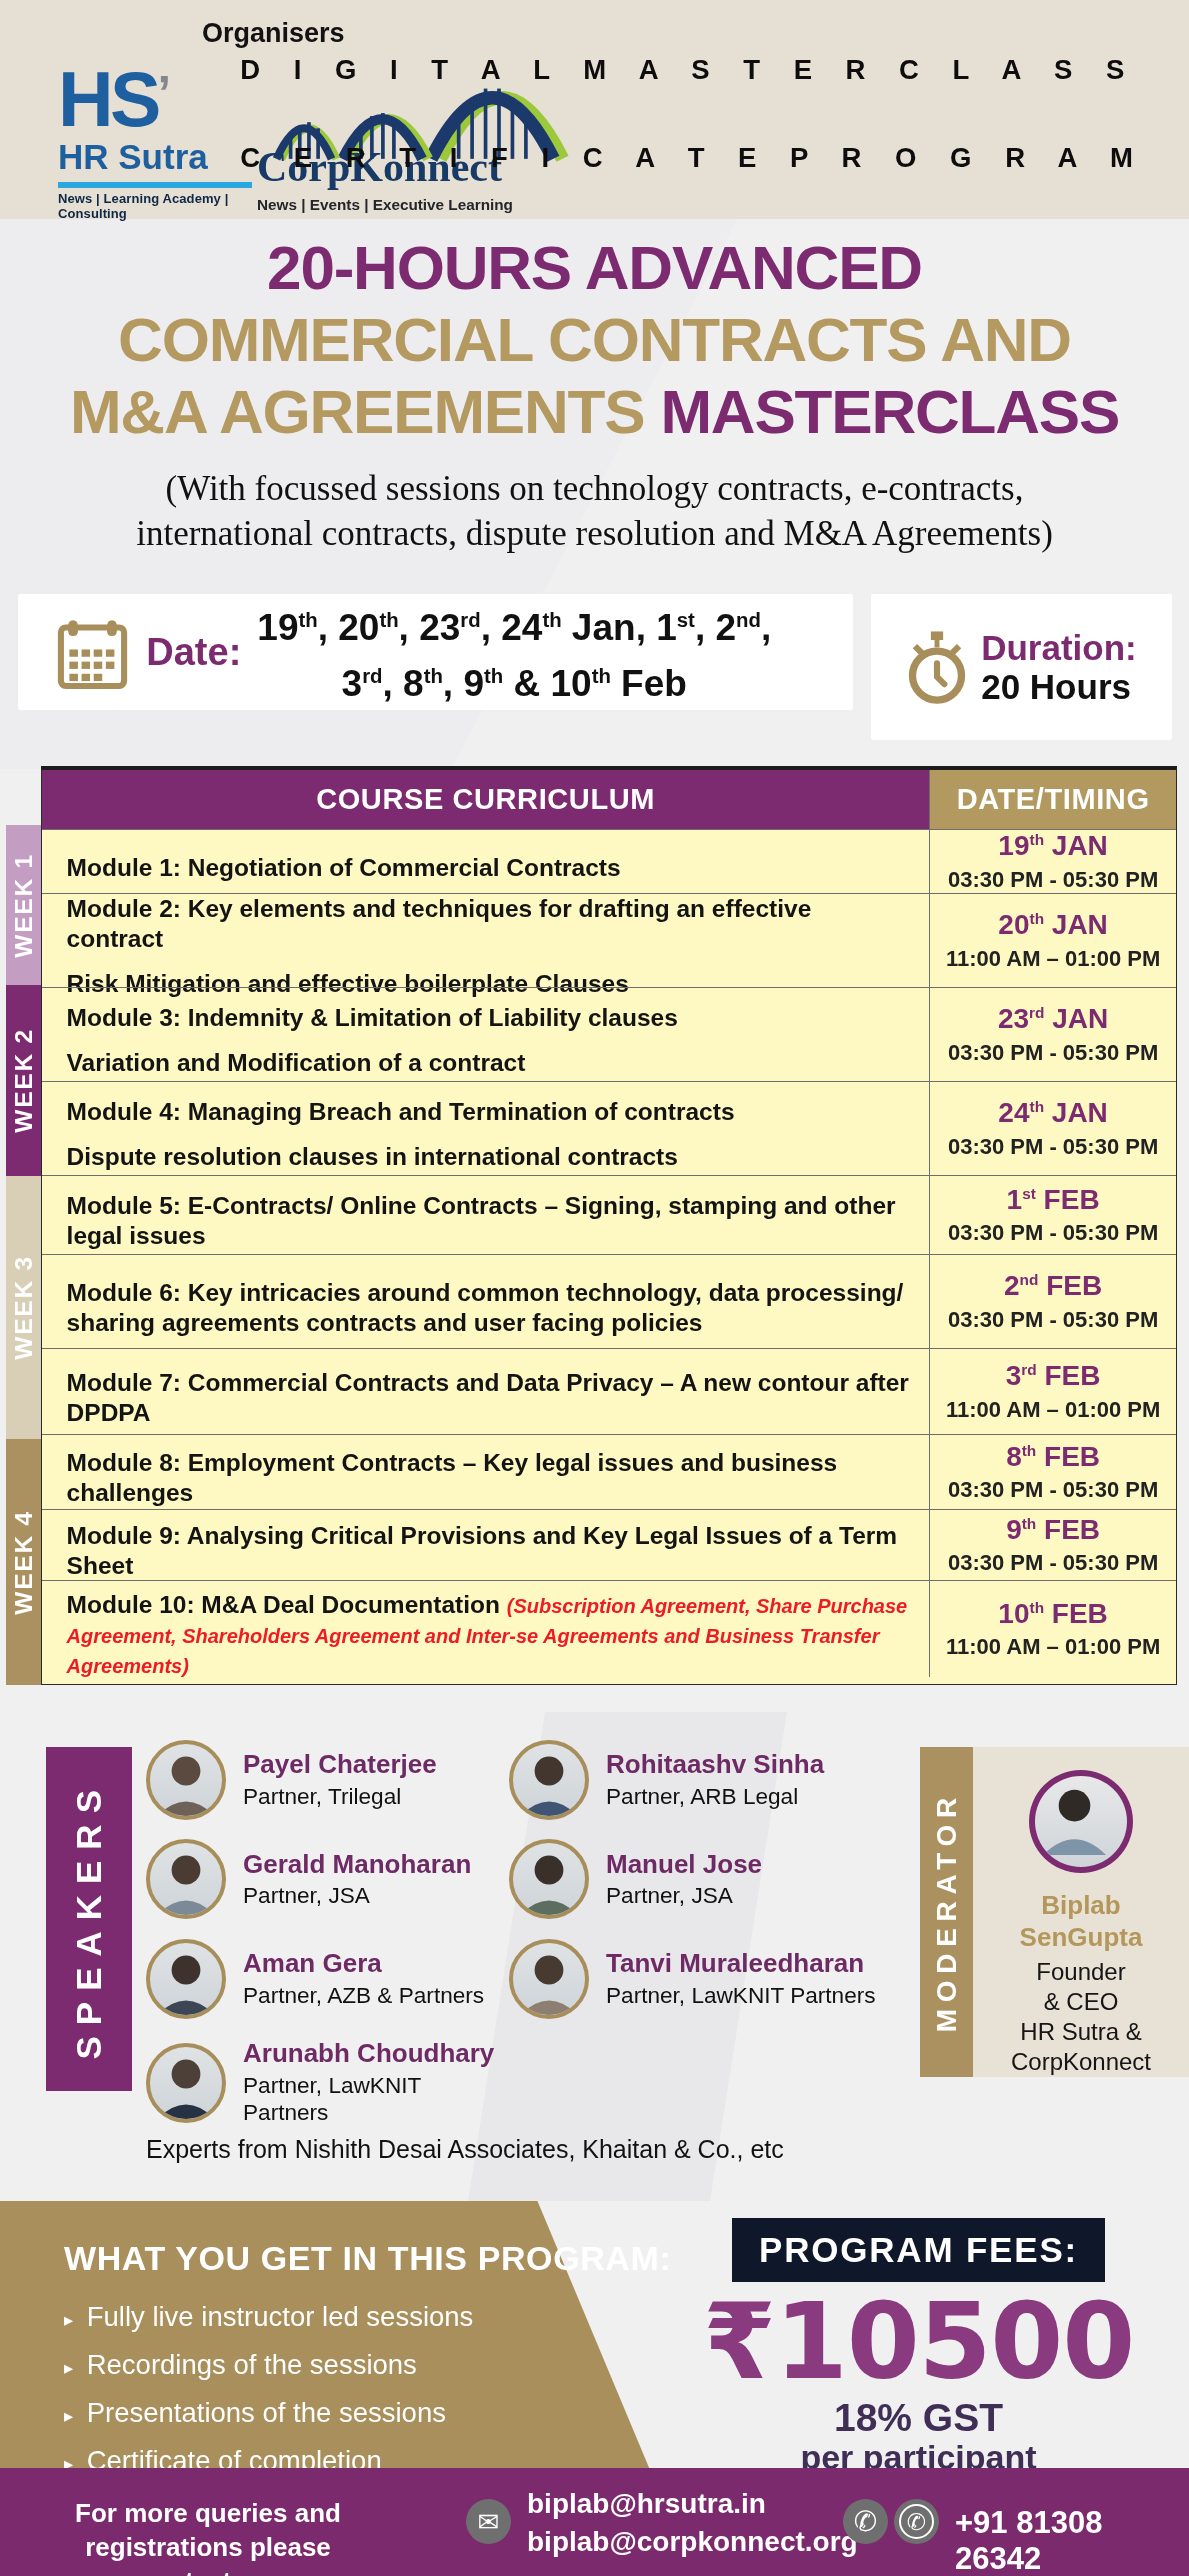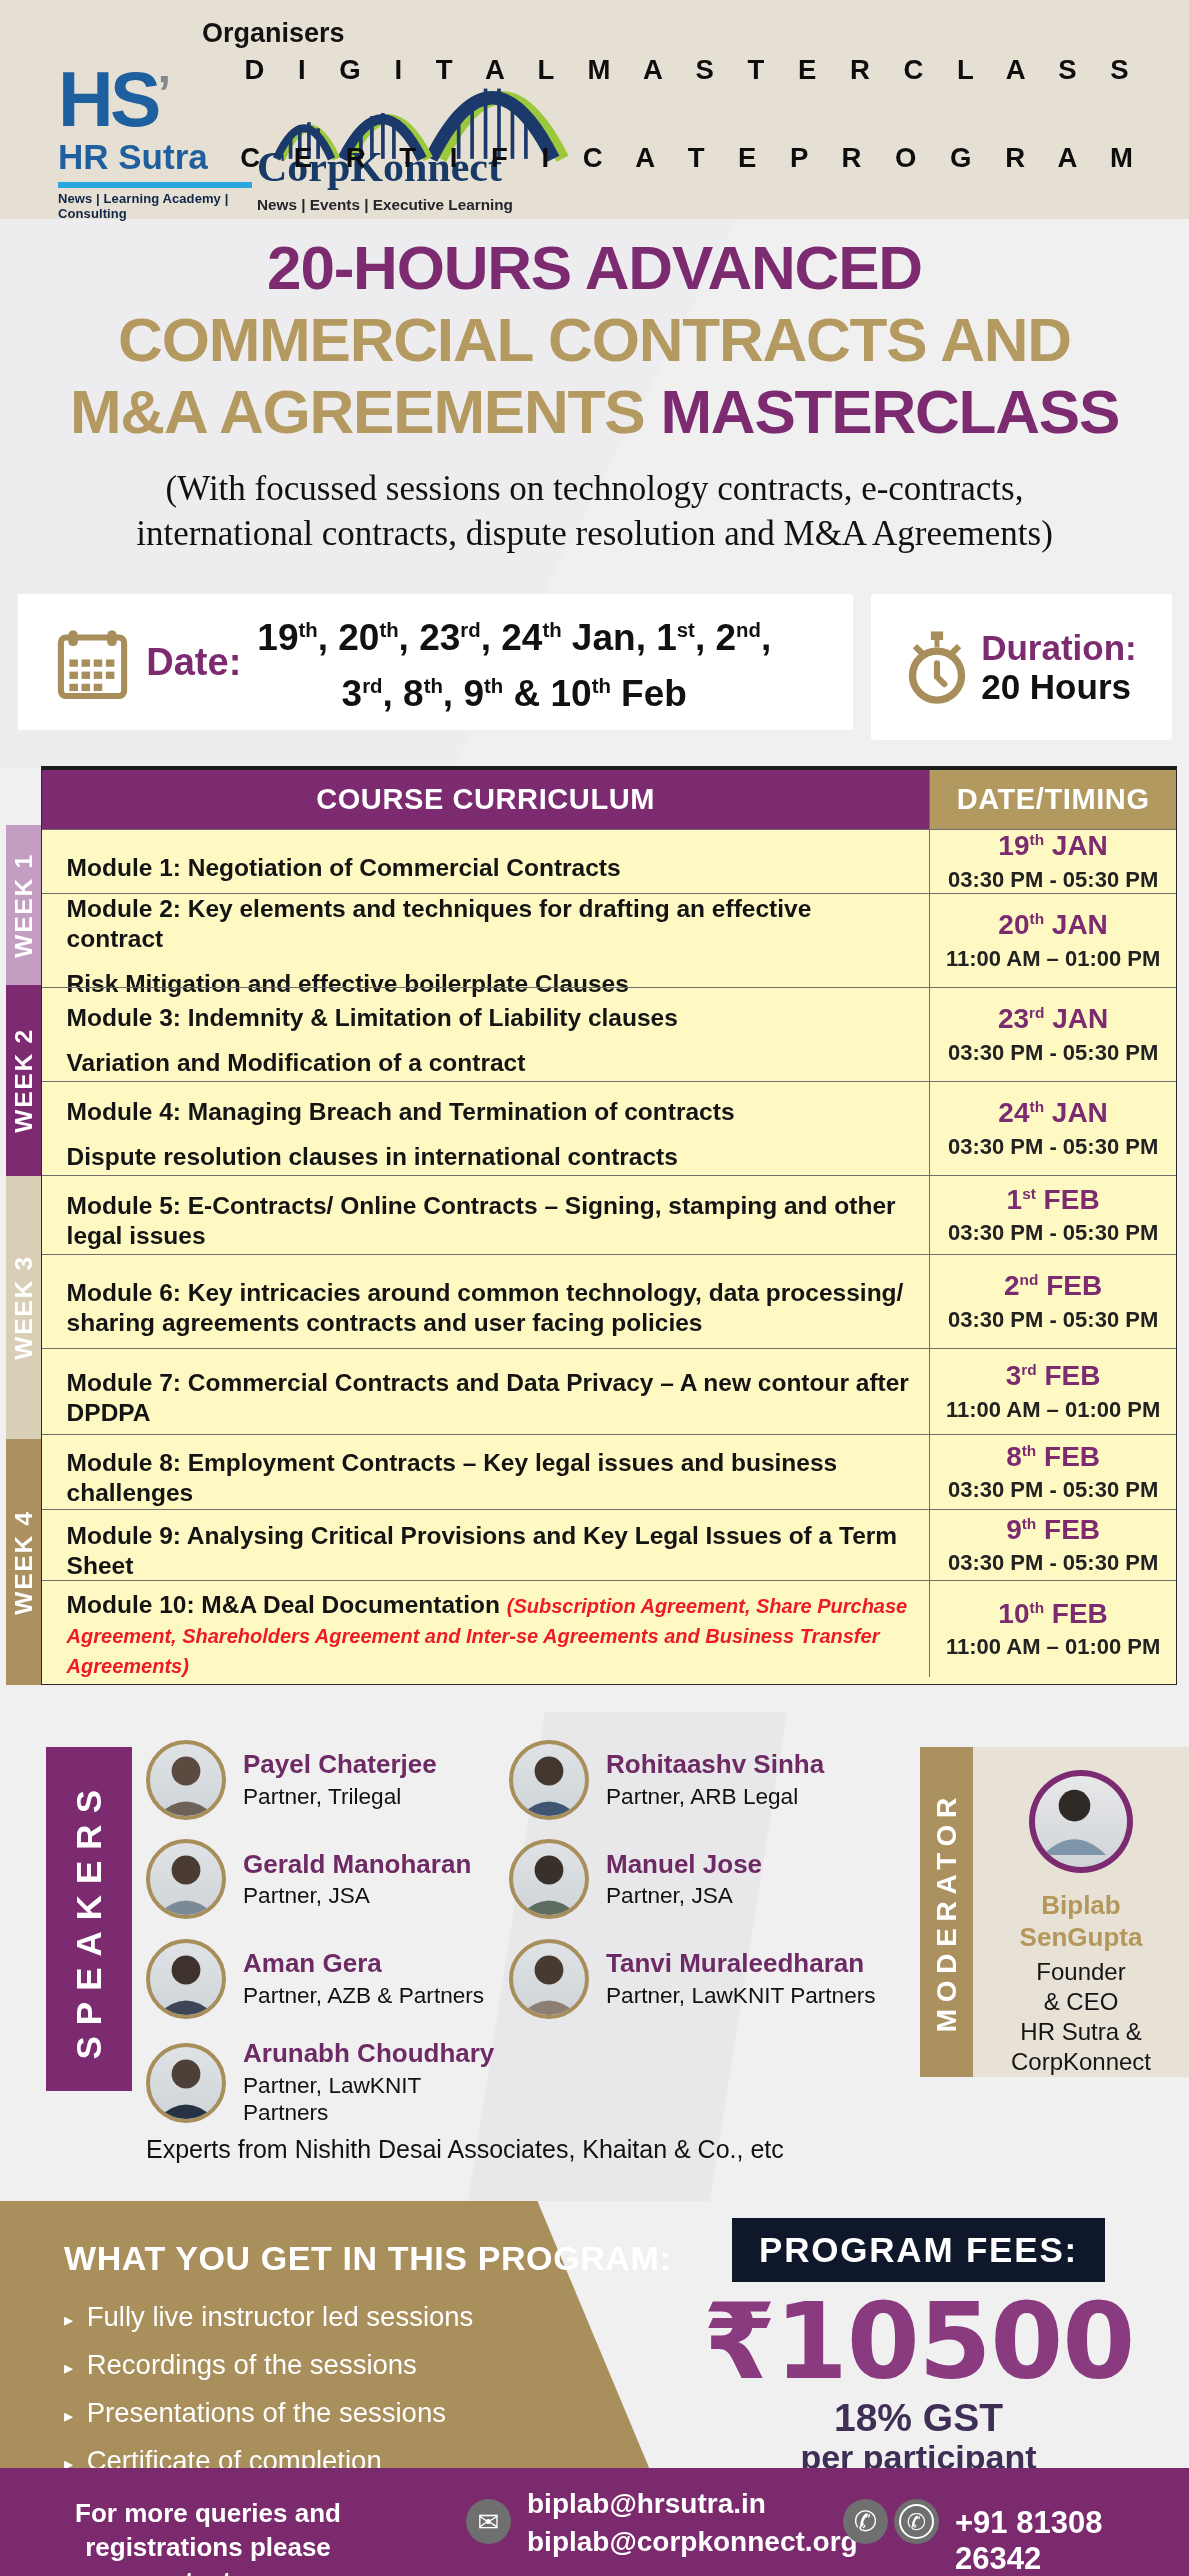--- a/index.html
+++ b/index.html
@@ -18,36 +18,36 @@
   .hs-logo{position:absolute;left:58px;top:56px;width:202px;}
   .hs-mono{font-size:77px;font-weight:bold;color:#1e5f9f;line-height:73px;letter-spacing:-3.7px;}
   .hs-apos{color:#83888d;font-size:49px;vertical-align:17px;}
   .hs-name{font-size:35px;font-weight:bold;color:#1e5f9f;margin-top:1.2px;}
   .hs-rule{width:194px;height:5.5px;background:#29a8e0;margin-top:4.9px;}
   .hs-tag{font-size:13px;font-weight:bold;color:#0f2747;margin-top:3.7px;letter-spacing:0.1px;}
   .ck-logo{position:absolute;left:257px;top:61px;width:342px;}
   .ck-name{font-family:"Liberation Serif",serif;font-size:42px;font-weight:bold;color:#173a67;margin-top:-21px;}
   .ck-tag{font-size:15.3px;font-weight:bold;color:#23262b;margin-top:4.9px;}
   .masterclass-type{position:absolute;right:43px;top:54px;text-align:left;color:#0d0d0d;}
-  .masterclass-type .l{font-size:27.5px;font-weight:bold;letter-spacing:13px;white-space:nowrap;text-align:center;}
+  .masterclass-type .l{font-size:27.5px;font-weight:bold;letter-spacing:13px;white-space:nowrap;}
   .masterclass-type .l + .l{margin-top:56px;}
 
   
   .title{position:absolute;top:232px;left:0;width:1189px;text-align:center;font-weight:bold;letter-spacing:-1.2px;}
   .title .t1{font-size:62px;line-height:72px;color:#7c2b71;}
   .title .t2{font-size:62px;line-height:72px;color:#b49a60;}
   .title .t3{font-size:62px;line-height:72px;}
   .title .gold{color:#b49a60;}
   .title .purple{color:#7c2b71;}
   .subtitle{position:absolute;top:466px;left:0;width:1189px;text-align:center;
             font-family:"Liberation Serif",serif;font-size:35px;line-height:45px;color:#111;}
 
   
   .card{position:absolute;background:#ffffff;border-radius:2.4px;}
-  .card.date{left:18.3px;top:594px;width:835px;height:136px;}
+  .card.date{left:18.3px;top:594px;width:835px;height:116px;}
   .card.duration{left:871px;top:594px;width:301px;height:146px;}
   .card-inner{display:flex;align-items:center;height:100%;}
   .cal-icon{margin:0 17px 0 38px;flex:0 0 auto;}
   .watch-icon{margin:0 12.2px 0 34px;flex:0 0 auto;}
   .date-label{font-size:38px;font-weight:bold;color:#7c2b71;margin-right:16px;}
   .date-lines{font-size:37px;font-weight:bold;color:#111;line-height:48px;}
   .date-lines .dl2{text-align:center;}
   sup{font-size:55%;}
   .dur-label{font-size:35px;font-weight:bold;color:#7c2b71;line-height:39px;}
   .dur-value{font-size:35px;font-weight:bold;color:#111;line-height:39px;}

